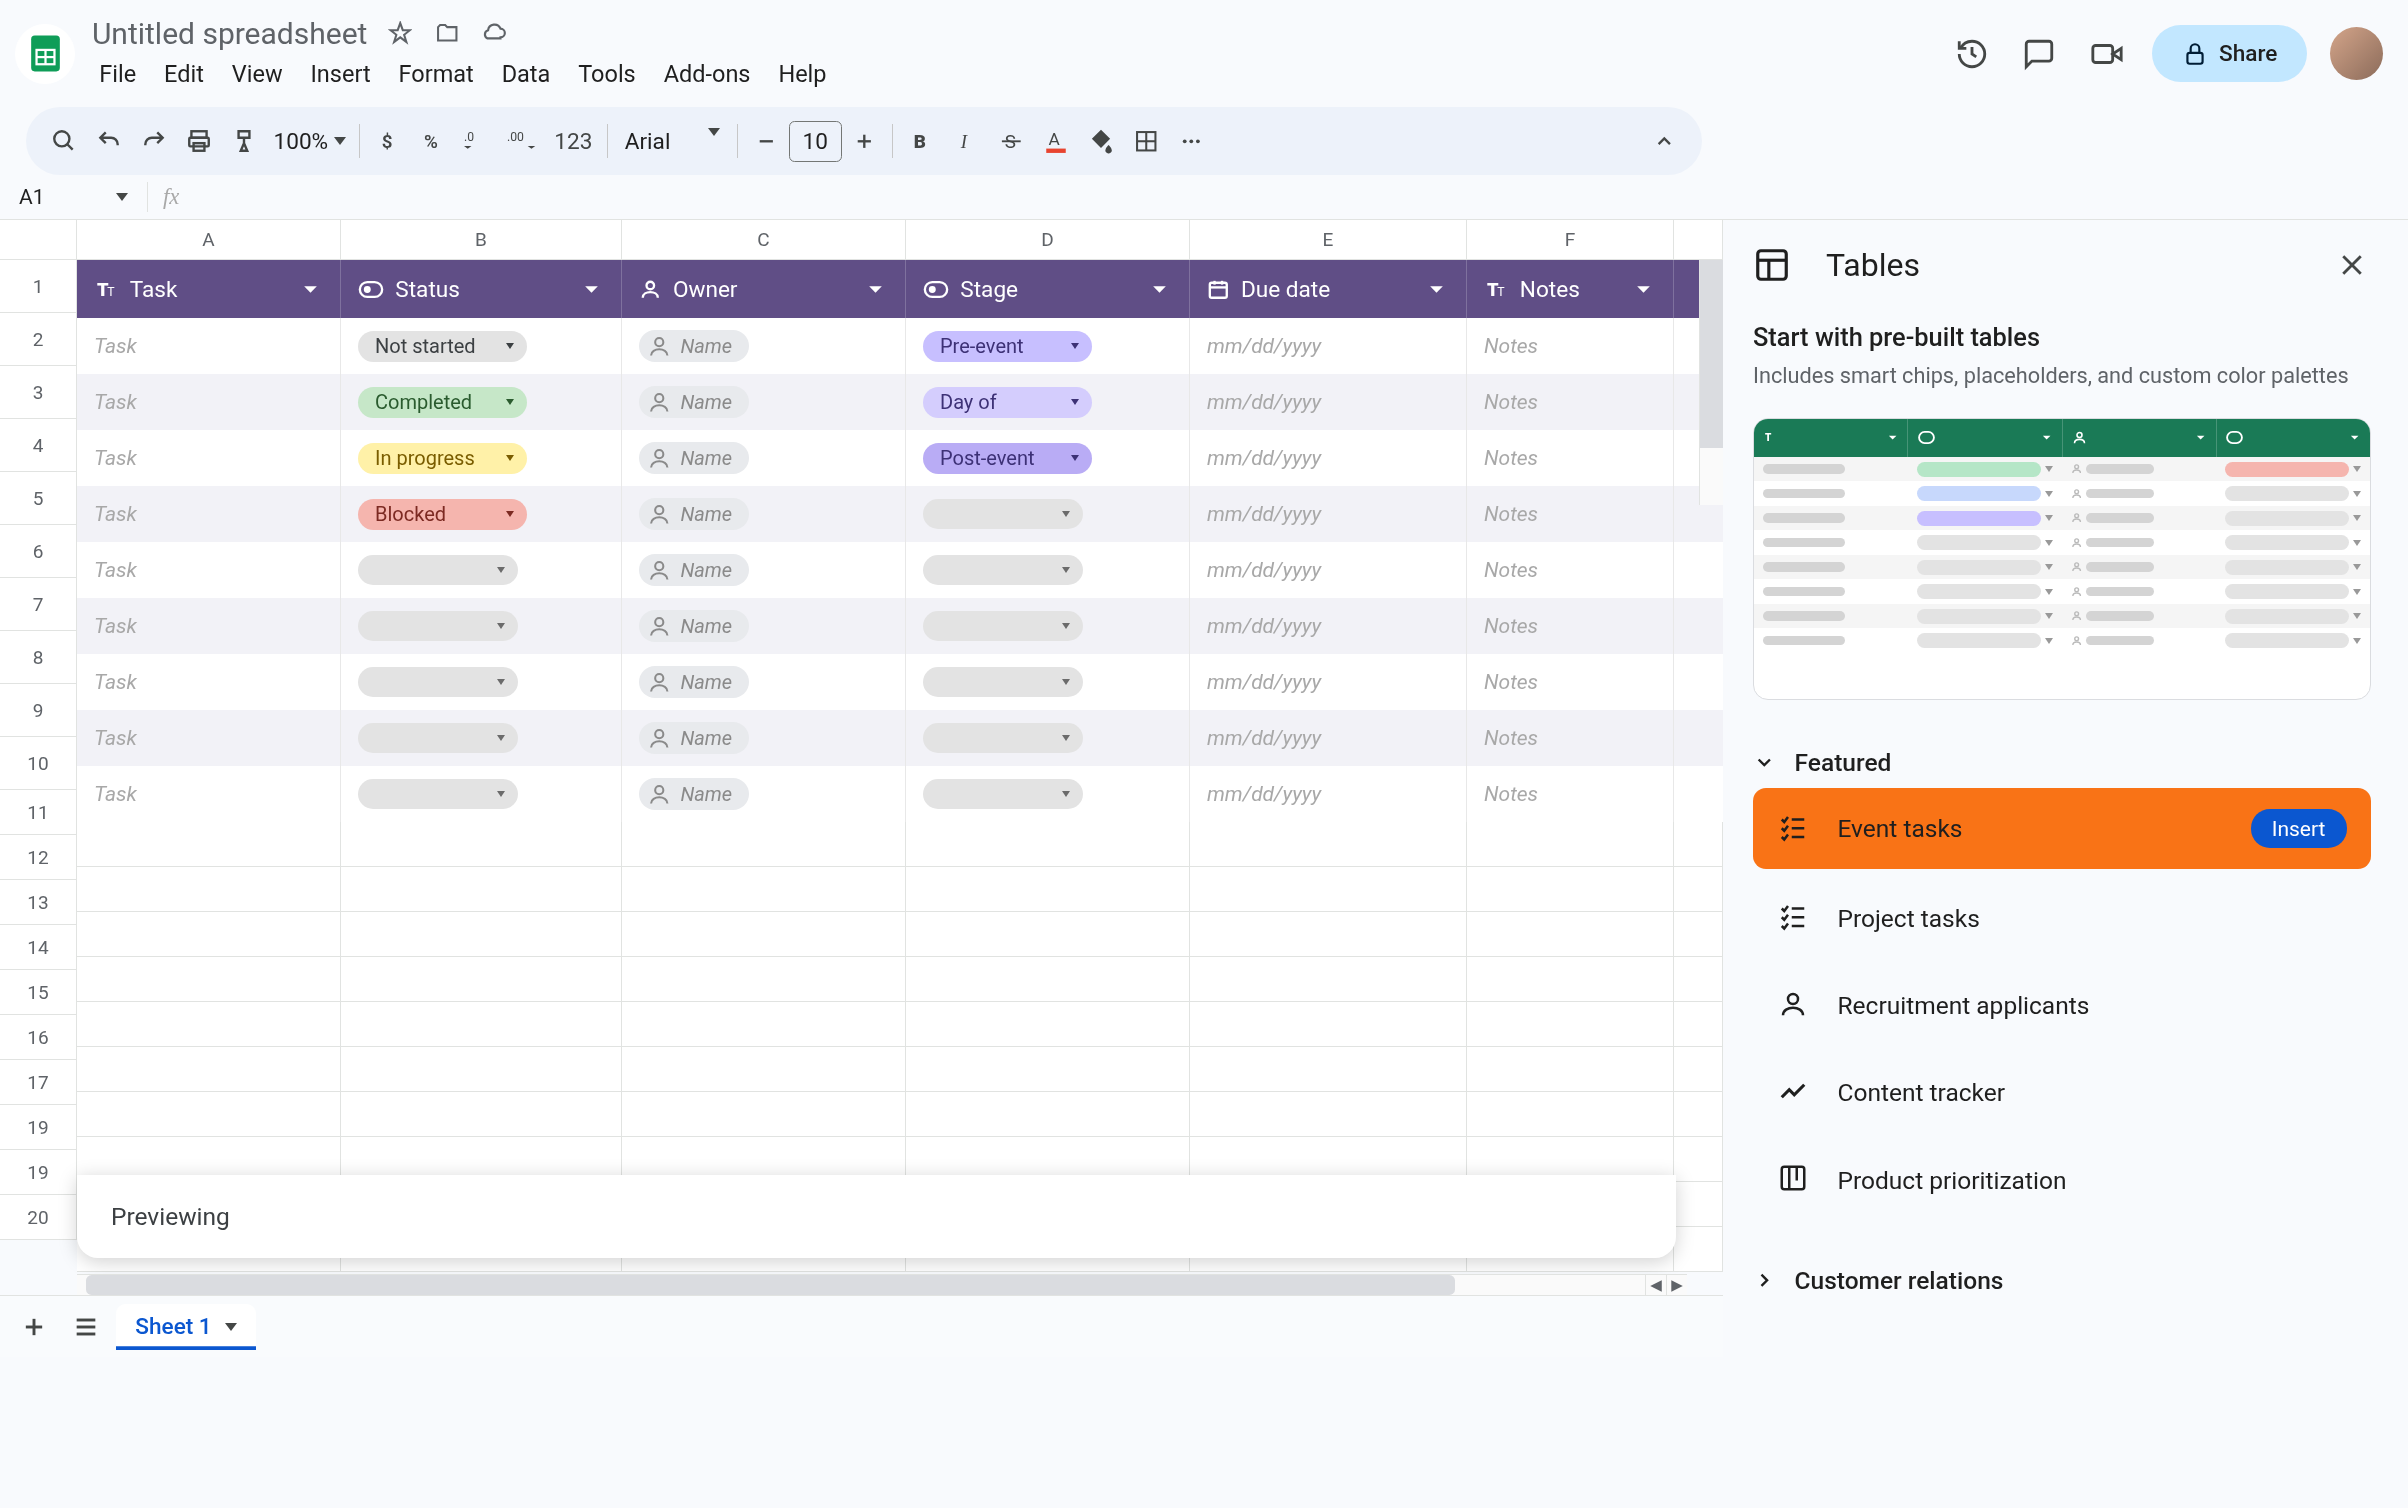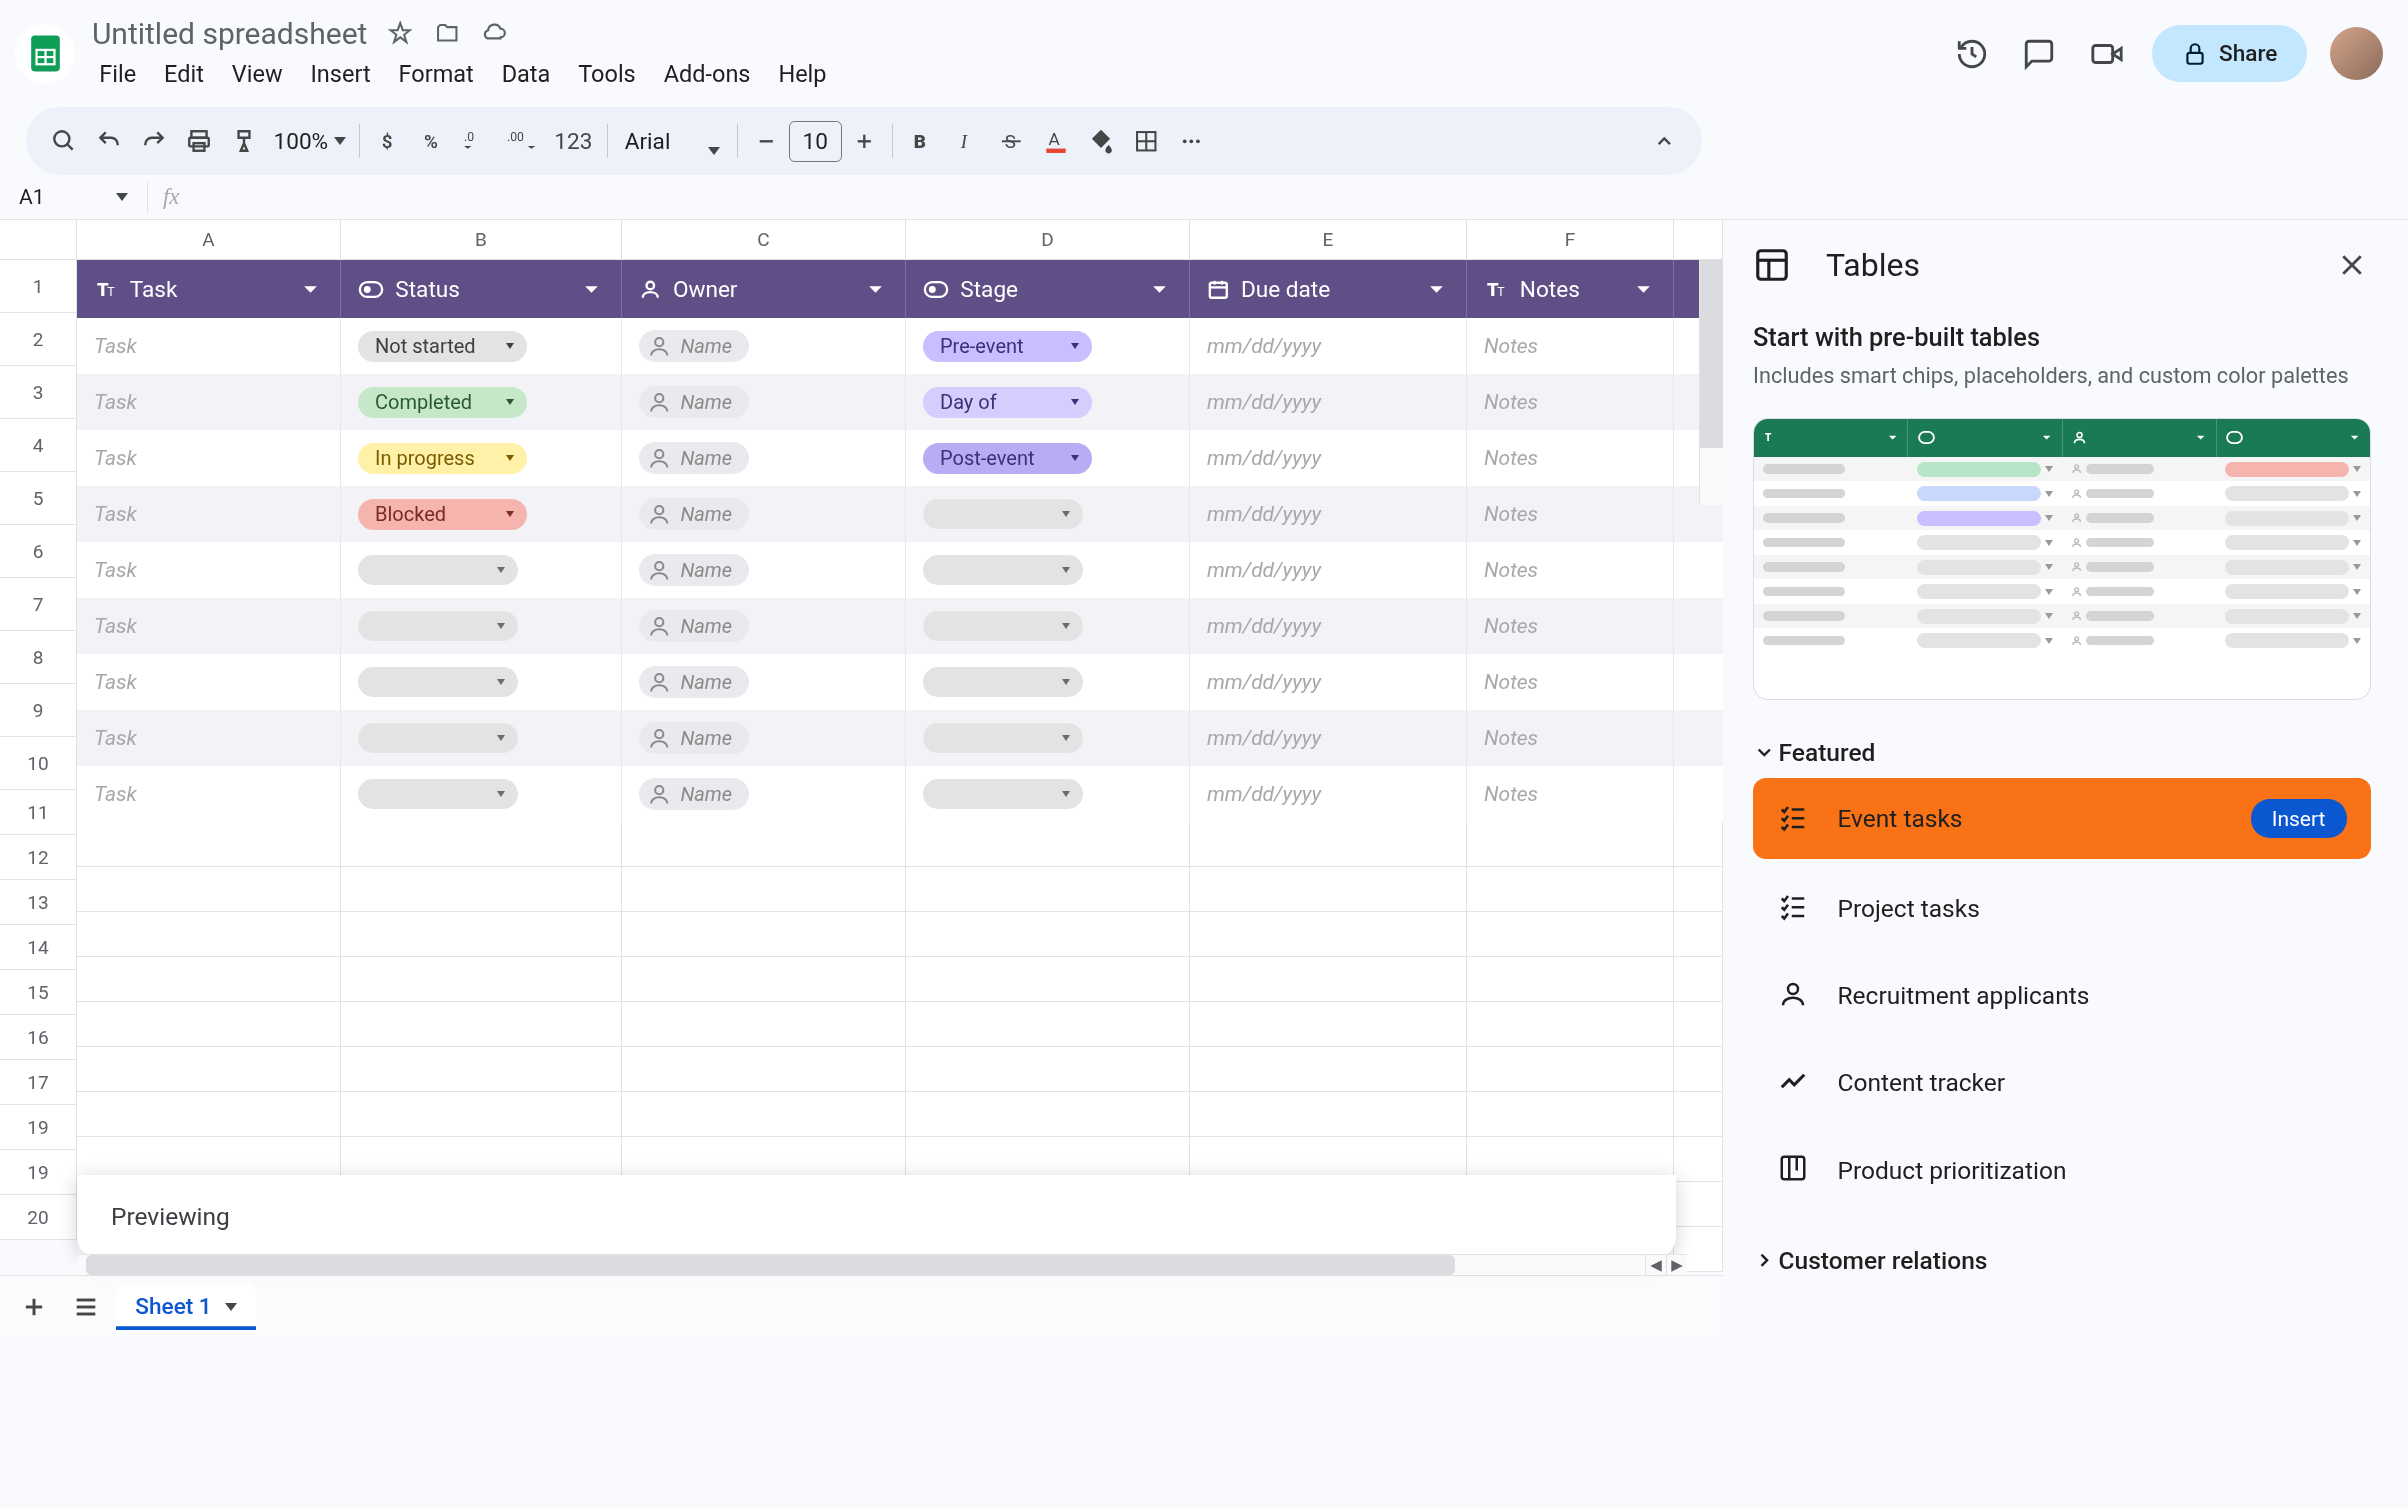--- a/index.html
+++ b/index.html
@@ -19,21 +19,21 @@
 .title-right { display: flex; align-items: center; gap: 22.6px; }
 .rt-ic { width: 45px; height: 45px; display: flex; align-items: center; justify-content: center; color: #444746; cursor: pointer; border-radius: 50%; }
 .share-btn { display: flex; align-items: center; gap: 11.3px; background: #c2e7ff; border-radius: 56px; padding: 15px 30px; font-size: 22.6px; font-weight: 500; cursor: pointer; }
 .avatar { width: 53px; height: 53px; border-radius: 50%; background: linear-gradient(135deg, #d4a58a, #8b6b5a); }
 
 
 .toolbar { display: flex; align-items: center; background: #edf2fa; border-radius: 56px; margin: 9.4px 26px 0 26px; padding: 5.6px 15px; height: 68px; width: 1676px; }
 .tb-ic { width: 45px; height: 45px; display: flex; align-items: center; justify-content: center; color: #444746; cursor: pointer; border-radius: 7.5px; }
 .tb-sep { width: 0.9px; height: 34px; background: #c7c7c7; margin: 0 5.6px; }
 .zoom-sel { font-size: 22.6px; padding: 0 7.5px; display: flex; align-items: center; gap: 5.6px; }
-.font-sel { font-size: 22.6px; padding: 0 11.3px; display: flex; align-items: flex-end; gap: 38px; }
+.font-sel { font-size: 22.6px; padding: 0 11.3px; display: flex; align-items: flex-start; gap: 38px; }
 .font-size-box { width: 53px; height: 41px; border: 1.9px solid #747775; border-radius: 5.6px; text-align: center; font-size: 22.6px; display: flex; align-items: center; justify-content: center; }
 .tb-right { margin-left: auto; }
 
 
 .fx-bar { display: flex; align-items: center; border-bottom: 0.9px solid #e1e3e1; height: 45px; }
 .name-box { width: 147px; display: flex; align-items: center; padding: 0 19px; font-size: 21px; color: #1f1f1f; }
 .name-box .dd { margin-left: auto; color: #444746; }
 .fx-sep { width: 0.9px; height: 30px; background: #e1e3e1; }
 .fx-icon { padding: 0 15px; color: #a8a8a8; font-style: italic; font-size: 22.6px; font-family: serif; }
 
@@ -97,21 +97,21 @@
 .pc-hdr { height: 38px; background: #1a7a56; display: flex; }
 .pc-col { flex: 1; display: flex; align-items: center; padding: 0 9.4px; gap: 5.6px; border-right: 0.9px solid rgba(255,255,255,0.2); }
 .pc-col:last-child { border-right: none; }
 .pc-dd { margin-left: auto; width: 11.3px; height: 11.3px; }
 .pc-row { height: 24.5px; display: flex; }
 .pc-row:nth-child(odd) { background: #f5f5f5; }
 .pc-cell { flex: 1; display: flex; align-items: center; padding: 0 9.4px; gap: 3.8px; }
 .pc-bar { height: 9.4px; border-radius: 5.6px; }
 .pc-chip { height: 15px; border-radius: 9.4px; flex: 1; }
 
-.section-hdr { display: flex; align-items: center; gap: 3px; margin-top: 38px; font-size: 24.5px; font-weight: 500; cursor: pointer; }
+.section-hdr { display: flex; align-items: center; gap: 19px; margin-top: 48px; font-size: 24.5px; font-weight: 500; cursor: pointer; }
 .template-item { display: flex; align-items: center; gap: 26px; padding: 21px 24.5px; border-radius: 13px; font-size: 24.5px; margin-top: 11.3px; cursor: pointer; }
 .template-item.active { background: #f97316; }
 .template-item .ti-ic { width: 34px; height: 34px; color: #1f1f1f; }
 .insert-btn { margin-left: auto; background: #0b57d0; color: #fff; border-radius: 19px; padding: 7.5px 21px; font-size: 21px; }
 
 
 .sheet-tabs { display: flex; align-items: center; height: 62px; border-top: 0.9px solid #e1e3e1; background: #f9fbfd; padding: 0 11.3px; gap: 7.5px; width: 1723px; }
 .st-ic { width: 45px; height: 45px; display: flex; align-items: center; justify-content: center; cursor: pointer; color: #444746; border-radius: 7.5px; }
 .sheet-tab { display: flex; align-items: center; gap: 13px; padding: 9.4px 19px; background: #fff; border-radius: 9.4px 9.4px 0 0; font-size: 22.6px; color: #0b57d0; font-weight: 500; box-shadow: inset 0 -3.8px 0 #0b57d0; cursor: pointer; }
 

